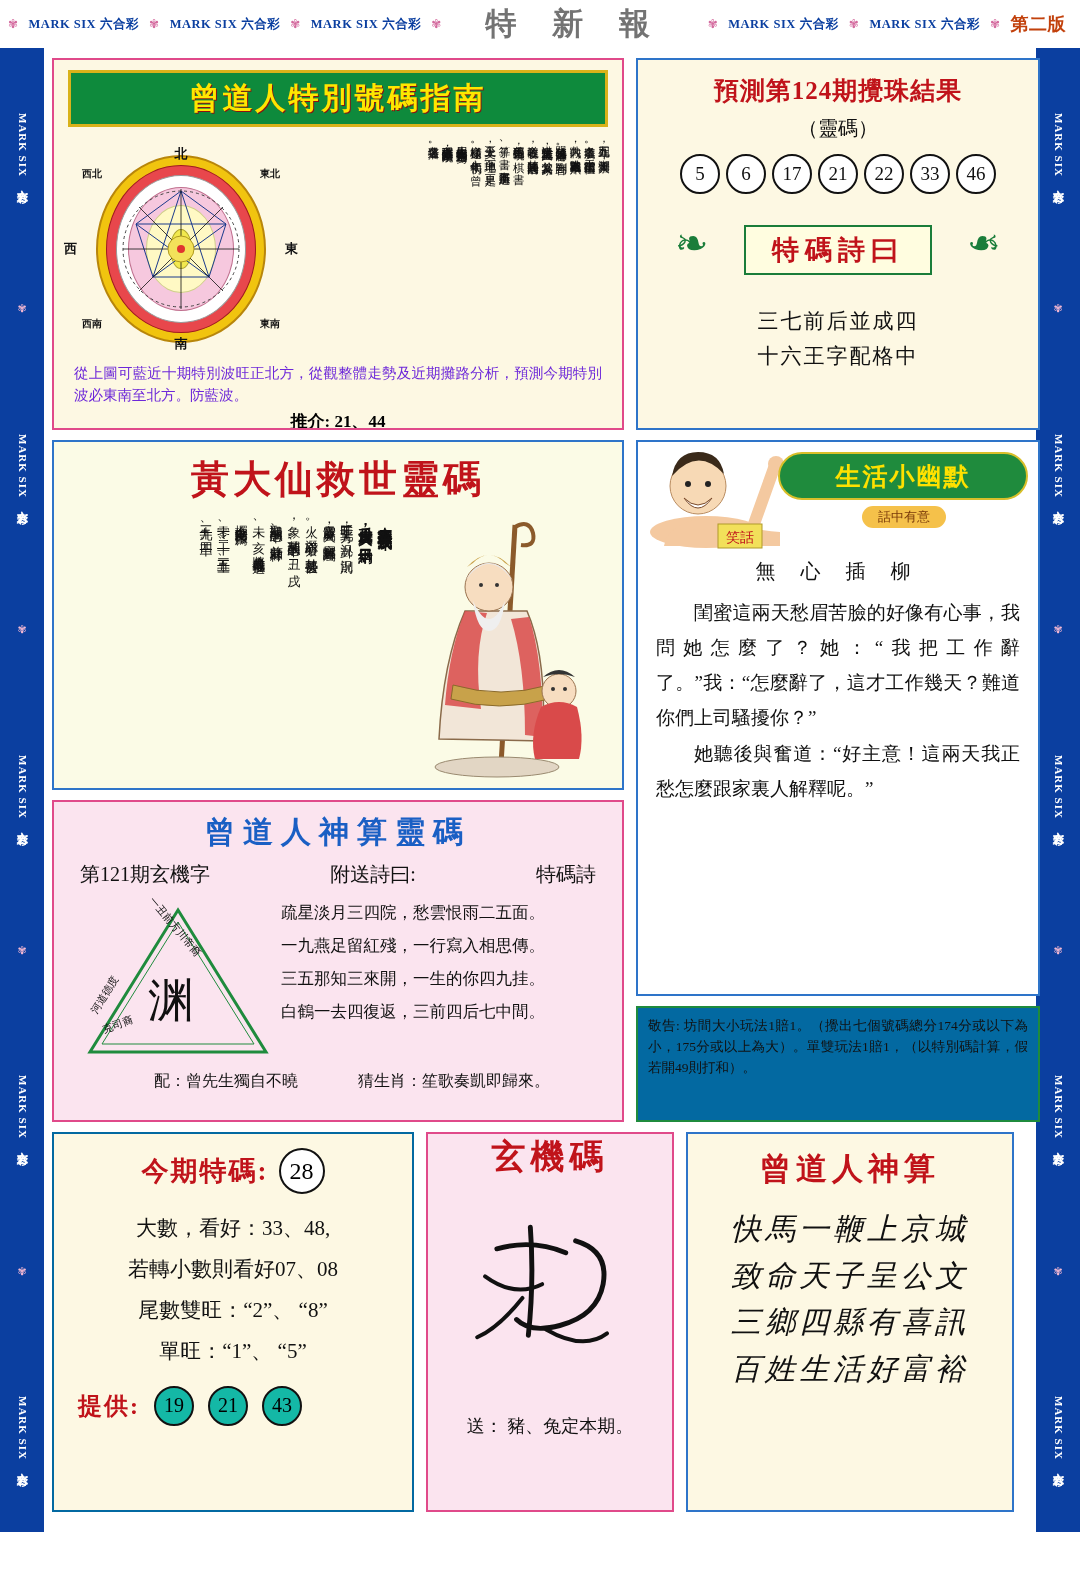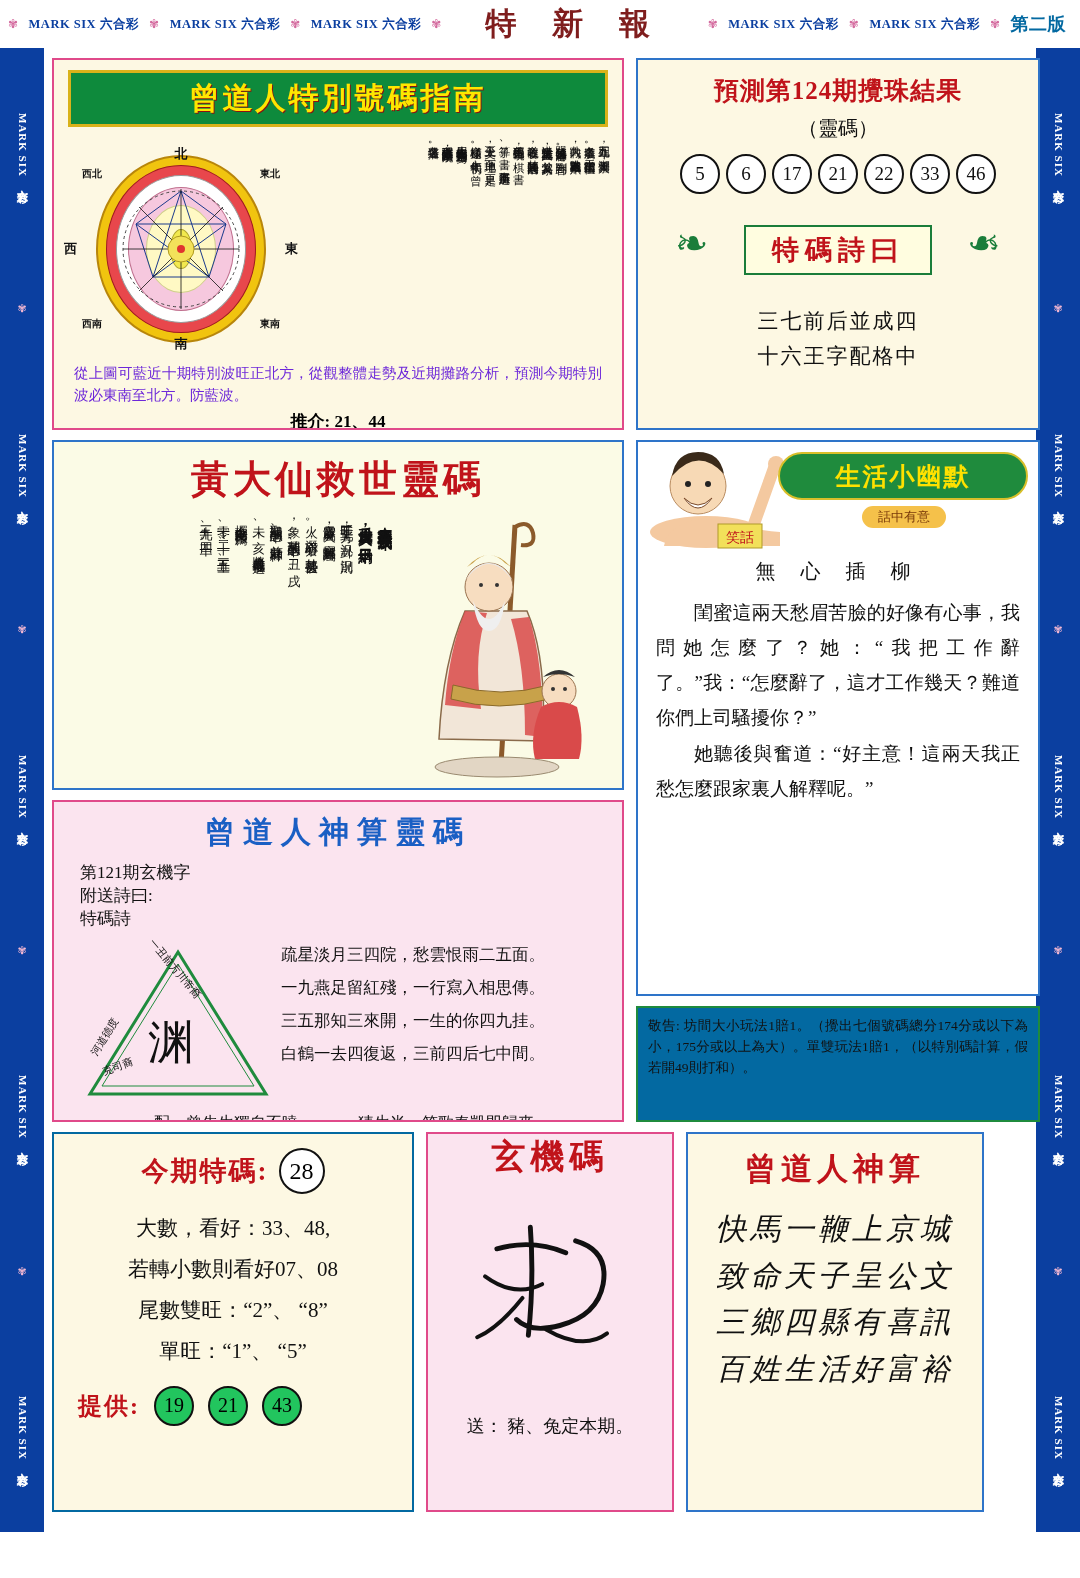--- a/index.html
+++ b/index.html
@@ -47,27 +47,27 @@
 
   
   .masthead {
     position:absolute; left:0; top:0; width:1080px; height:48px;
     display:flex; align-items:center; justify-content:space-between;
     padding:0 8px;
     background:#fff;
   }
   .masthead-title {
     font-family:"Liberation Serif", serif;
-    font-size:31px; font-weight:bold; color:#7f1d1d;
+    font-size:31px; font-weight:bold; color:#737373;
     letter-spacing:14px;
     padding:0 8px;
   }
   .edition {
     font-family:"Liberation Serif", serif;
-    font-size:18px; color:#0369a1; font-weight:bold;
+    font-size:18px; color:#c2410c; font-weight:bold;
     padding-right:6px;
   }
 
   
   .content {
     position:absolute;
     left:44px; top:48px; right:44px; bottom:46px;
     padding:10px 8px;
   }
   .grid {
@@ -220,21 +220,21 @@
   #p-shen { left:0; top:742px; width:572px; height:322px; background:#fbe4ef; border:2px solid #e04a8a; }
   .shen-title {
     text-align:center; padding-top:10px;
     font-family:"Liberation Serif", serif;
     font-size:30px; font-weight:bold; color:#1a5fc4;
     letter-spacing:8px;
   }
   .shen-sub {
     display:flex; justify-content:space-between;
     padding:8px 26px 0 26px;
-    font-family:"Liberation Serif", serif; font-size:17px; color:#111;flex-direction:column;
+    font-family:"Liberation Serif", serif; font-size:20px; color:#111;
   }
   .shen-main { display:flex; padding:4px 22px 0 22px; }
   .tri-wrap { width:205px; height:175px; position:relative; }
   .tri-char {
     position:absolute; left:72px; top:78px;
     font-family:"Liberation Serif", serif;
     font-size:46px; color:#111;
   }
   .tri-label {
     position:absolute; font-family:"Liberation Serif", serif;
@@ -315,37 +315,37 @@
   .today-provide {
     display:flex; align-items:center; gap:14px;
     padding:14px 0 0 24px;
   }
   .today-provide .lbl {
     font-family:"Liberation Serif", serif; font-size:24px;
     color:#c0131a; font-weight:bold; letter-spacing:2px;
   }
   .small-ball {
     width:40px; height:40px; border-radius:50%; border:2px solid #111;
-    background:#22c55e; display:flex; align-items:center; justify-content:center;
+    background:#14b8a6; display:flex; align-items:center; justify-content:center;
     font-family:"Liberation Serif", serif; font-size:20px;
   }
 
   #p-xuan { left:374px; top:1074px; width:248px; height:380px; background:#fbe4ef; border:2px solid #e04a8a; }
   .xuan-title {
     text-align:center; 
     font-family:"Liberation Serif", serif; font-size:34px;
     font-weight:bold; color:#c0131a; letter-spacing:5px;
   }
   .xuan-glyph { width:100%; height:230px; }
   .xuan-foot {
     text-align:center; font-family:"Liberation Serif", serif;
     font-size:18px; color:#111;
   }
 
-  #p-shensuan { left:634px; top:1074px; width:298px; height:380px; background:#fdf8e3; border:2px solid #2e74c9; }
+  #p-shensuan { left:634px; top:1074px; width:328px; height:380px; background:#fdf8e3; border:2px solid #2e74c9; }
   .ss-title {
     text-align:center; padding-top:14px;
     font-family:"Liberation Serif", serif; font-size:31px;
     font-weight:bold; color:#c0131a; letter-spacing:5px;
   }
   .ss-poem {
     padding:16px 18px 0 18px;
     font-family:"Liberation Serif", serif;
     font-size:30px; color:#111; line-height:1.55;
     text-align:center; letter-spacing:4px;

